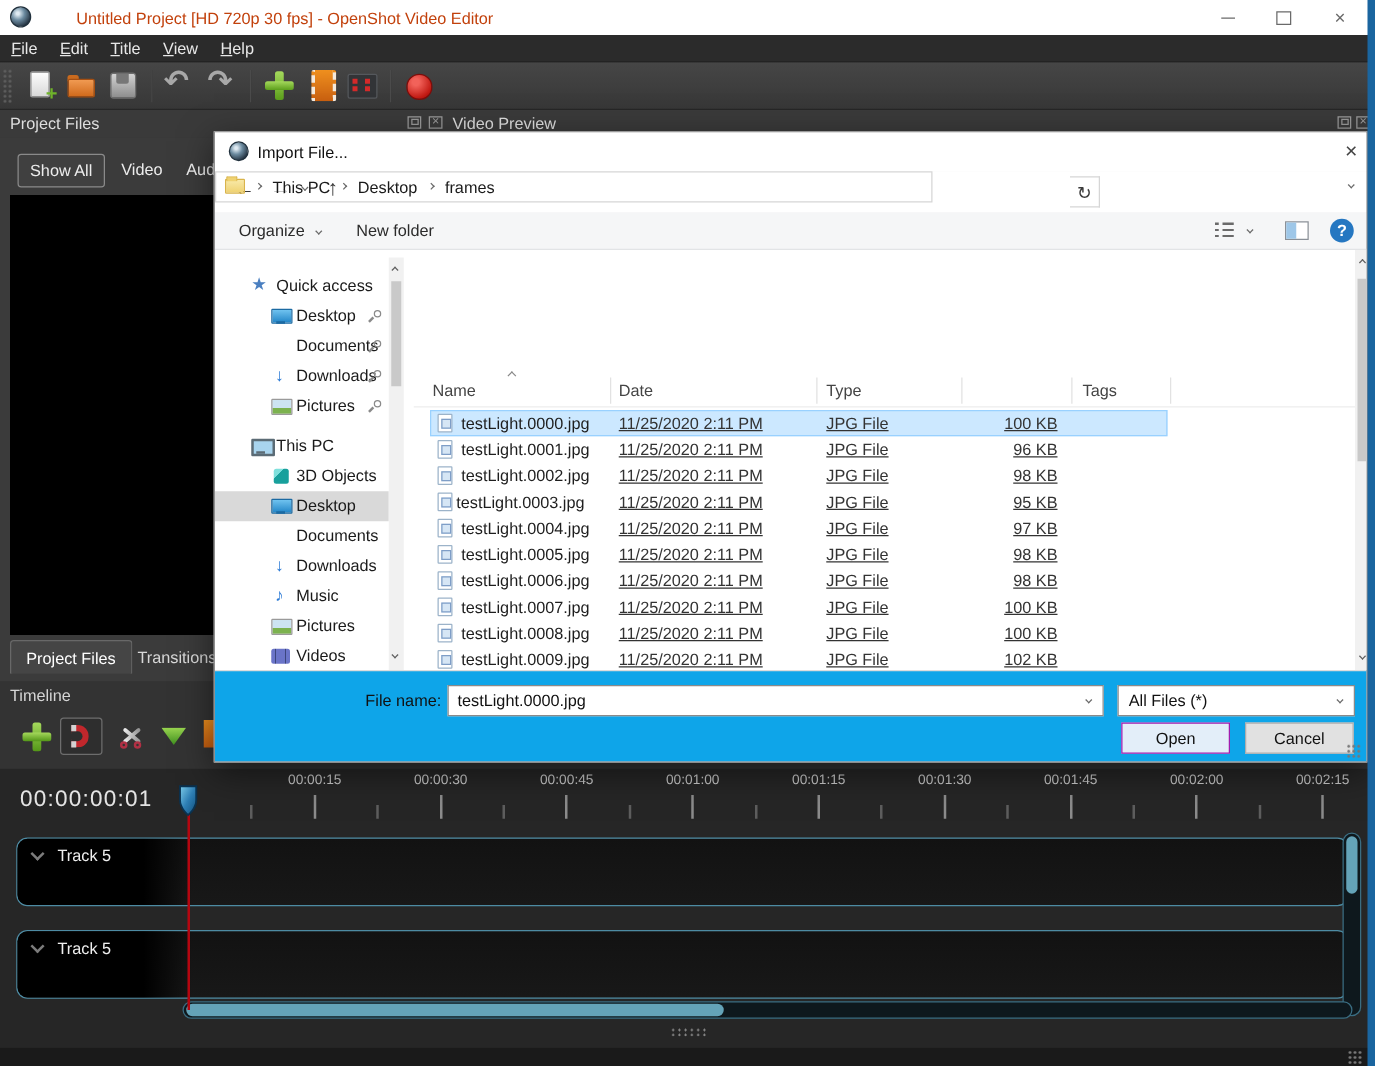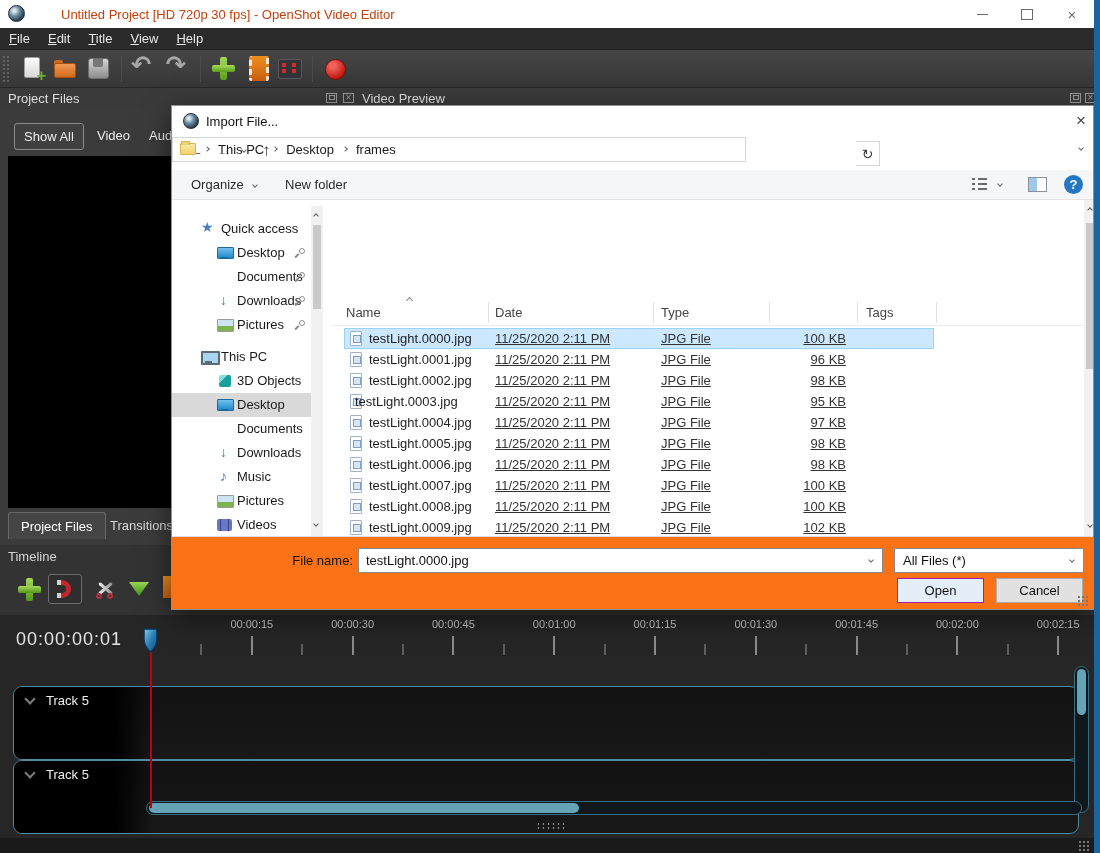--- a/index.html
+++ b/index.html
@@ -88,22 +88,22 @@
   .scx .h1 { left:1px; } .scx .h2 { left:12px; }
   .funnel { width:20px; height:14px; background:linear-gradient(#9ad650,#3f8f1f); clip-path:polygon(0 0,100% 0,50% 100%); }
   .tl-partial { position:absolute; left:163px; top:31px; width:8px; height:22px; background:linear-gradient(#ef8f1e,#c85f10); }
 
   
   #timeline-area { left:0; top:615px; width:1100px; height:223px; background:#262626; }
   #time-display { left:16px; top:14px; font-size:18px; color:#e4e4e4; letter-spacing:1px; }
   .rlabel { position:absolute; top:3px; transform:translateX(-50%); font-size:11px; color:#cbcbcb; white-space:nowrap; }
   .rtick { position:absolute; width:2px; background:#8c8c8c; }
   .rtick.minor { background:#5e5e5e; }
-  .track { position:absolute; left:13px; width:1066px; height:74px; border:1px solid #4d8ba3; border-radius:9px;
-    background:linear-gradient(#121212,#181818);margin-top:16px; }
+  .track { position:absolute; left:13px; width:1066px; height:55px; border:1px solid #4d8ba3; border-radius:9px;
+    background:linear-gradient(#121212,#181818); }
   .track-head { position:absolute; left:0; top:0; bottom:0; width:140px; border-radius:8px 0 0 8px;
     background:linear-gradient(90deg,#000 72%,rgba(0,0,0,0)); }
   .track-chev { position:absolute; left:12px; top:8px; width:8px; height:8px; border-right:2px solid #7c7c7c;
     border-bottom:2px solid #7c7c7c; transform:rotate(45deg); }
   .track-label { position:absolute; left:32px; top:6px; font-size:13px; color:#efefef; }
   #playhead-line { left:150px; top:17px; width:2px; height:176px; background:#b50610; z-index:4; }
   #playhead-marker { left:142px; top:12px; z-index:5; }
   .sb-groove { position:absolute; background:#0e181d; border:1px solid #3a6d82; border-radius:8px; }
   .sb-thumb { position:absolute; background:#64a3b8; border-radius:6px; }
   #splitter-dots { left:536px; top:207px; width:30px; height:7px;
@@ -191,21 +191,21 @@
   #rows { position:absolute; left:159px; top:128px; width:753px; }
   .frow { position:absolute; left:0; width:753px; height:21px; }
   .frow .sel { position:absolute; left:13px; top:0; width:590px; height:21px; background:#cce8ff; border:1px solid #99d1ff; }
   .fico { position:absolute; left:19px; top:3px; width:12px; height:15px; background:#fff; border:1px solid #9cb3c9; border-radius:1px; }
   .fico::after { content:""; position:absolute; left:2px; top:3px; width:6px; height:6px; border:1px solid #7f9ec7; background:#d6e6f5; }
   .fcell { position:absolute; top:3px; font-size:13px; color:#1e1e1e; white-space:nowrap; }
   .fdate,.ftype,.fsize { color:#333;text-decoration:underline; }
   .fsize { width:135px; text-align:right; }
 
   
-  #dlg-footer { left:0; top:430px; width:100%; height:73px; background:#f97316; border-top:1px solid #dcdcdc; }
+  #dlg-footer { left:0; top:430px; width:100%; height:73px; background:#0ea5e9; border-top:1px solid #dcdcdc; }
   #fname-label { position:absolute; left:96px; top:16px; width:85px; text-align:right; font-size:13px; color:#111; }
   #fname-box { position:absolute; left:186px; top:11px; width:525px; height:25px; background:#fff; border:1px solid #8a8a8a; }
   #fname-box input { border:none; outline:none; width:490px; height:21px; margin:1px 0 0 7px; font-size:13px; font-family:inherit; color:#111; }
   #ftype-box { position:absolute; left:722px; top:11px; width:190px; height:25px; background:#fff; border:1px solid #8a8a8a; }
   #ftype-box .val { position:absolute; left:8px; top:4px; font-size:13px; color:#111; }
   .btn { position:absolute; top:41px; width:87px; height:25px; font-size:13px; text-align:center; line-height:23px; color:#111; }
   #open-btn { left:725px; background:#e3eef9; border:1px solid #a21caf; }
   #cancel-btn { left:824px; background:#e1e1e1; border:1px solid #adadad; }
   #dlg-grip { position:absolute; left:905px; top:489px; }
 </style>
@@ -498,21 +498,21 @@
           </div>
           <div class="frow" style="top: 42px;">
             <div class="fico"></div>
             <div class="fcell fname" style="left: 38px;">testLight.0002.jpg</div>
             <div class="fcell fdate" style="left: 164px;">11/25/2020 2:11 PM</div>
             <div class="fcell ftype" style="left: 330px;">JPG File</div>
             <div class="fcell fsize" style="left: 380px;">98 KB</div>
           </div>
           <div class="frow" style="top: 63px;">
             <div class="fico"></div>
-            <div class="fcell fname" style="left: 24px;">testLight.0003.jpg</div>
+            <div class="fcell fname" style="left: 34px;">testLight.0003.jpg</div>
             <div class="fcell fdate" style="left: 164px;">11/25/2020 2:11 PM</div>
             <div class="fcell ftype" style="left: 330px;">JPG File</div>
             <div class="fcell fsize" style="left: 380px;">95 KB</div>
           </div>
           <div class="frow" style="top: 84px;">
             <div class="fico"></div>
             <div class="fcell fname" style="left: 38px;">testLight.0004.jpg</div>
             <div class="fcell fdate" style="left: 164px;">11/25/2020 2:11 PM</div>
             <div class="fcell ftype" style="left: 330px;">JPG File</div>
             <div class="fcell fsize" style="left: 380px;">97 KB</div>

